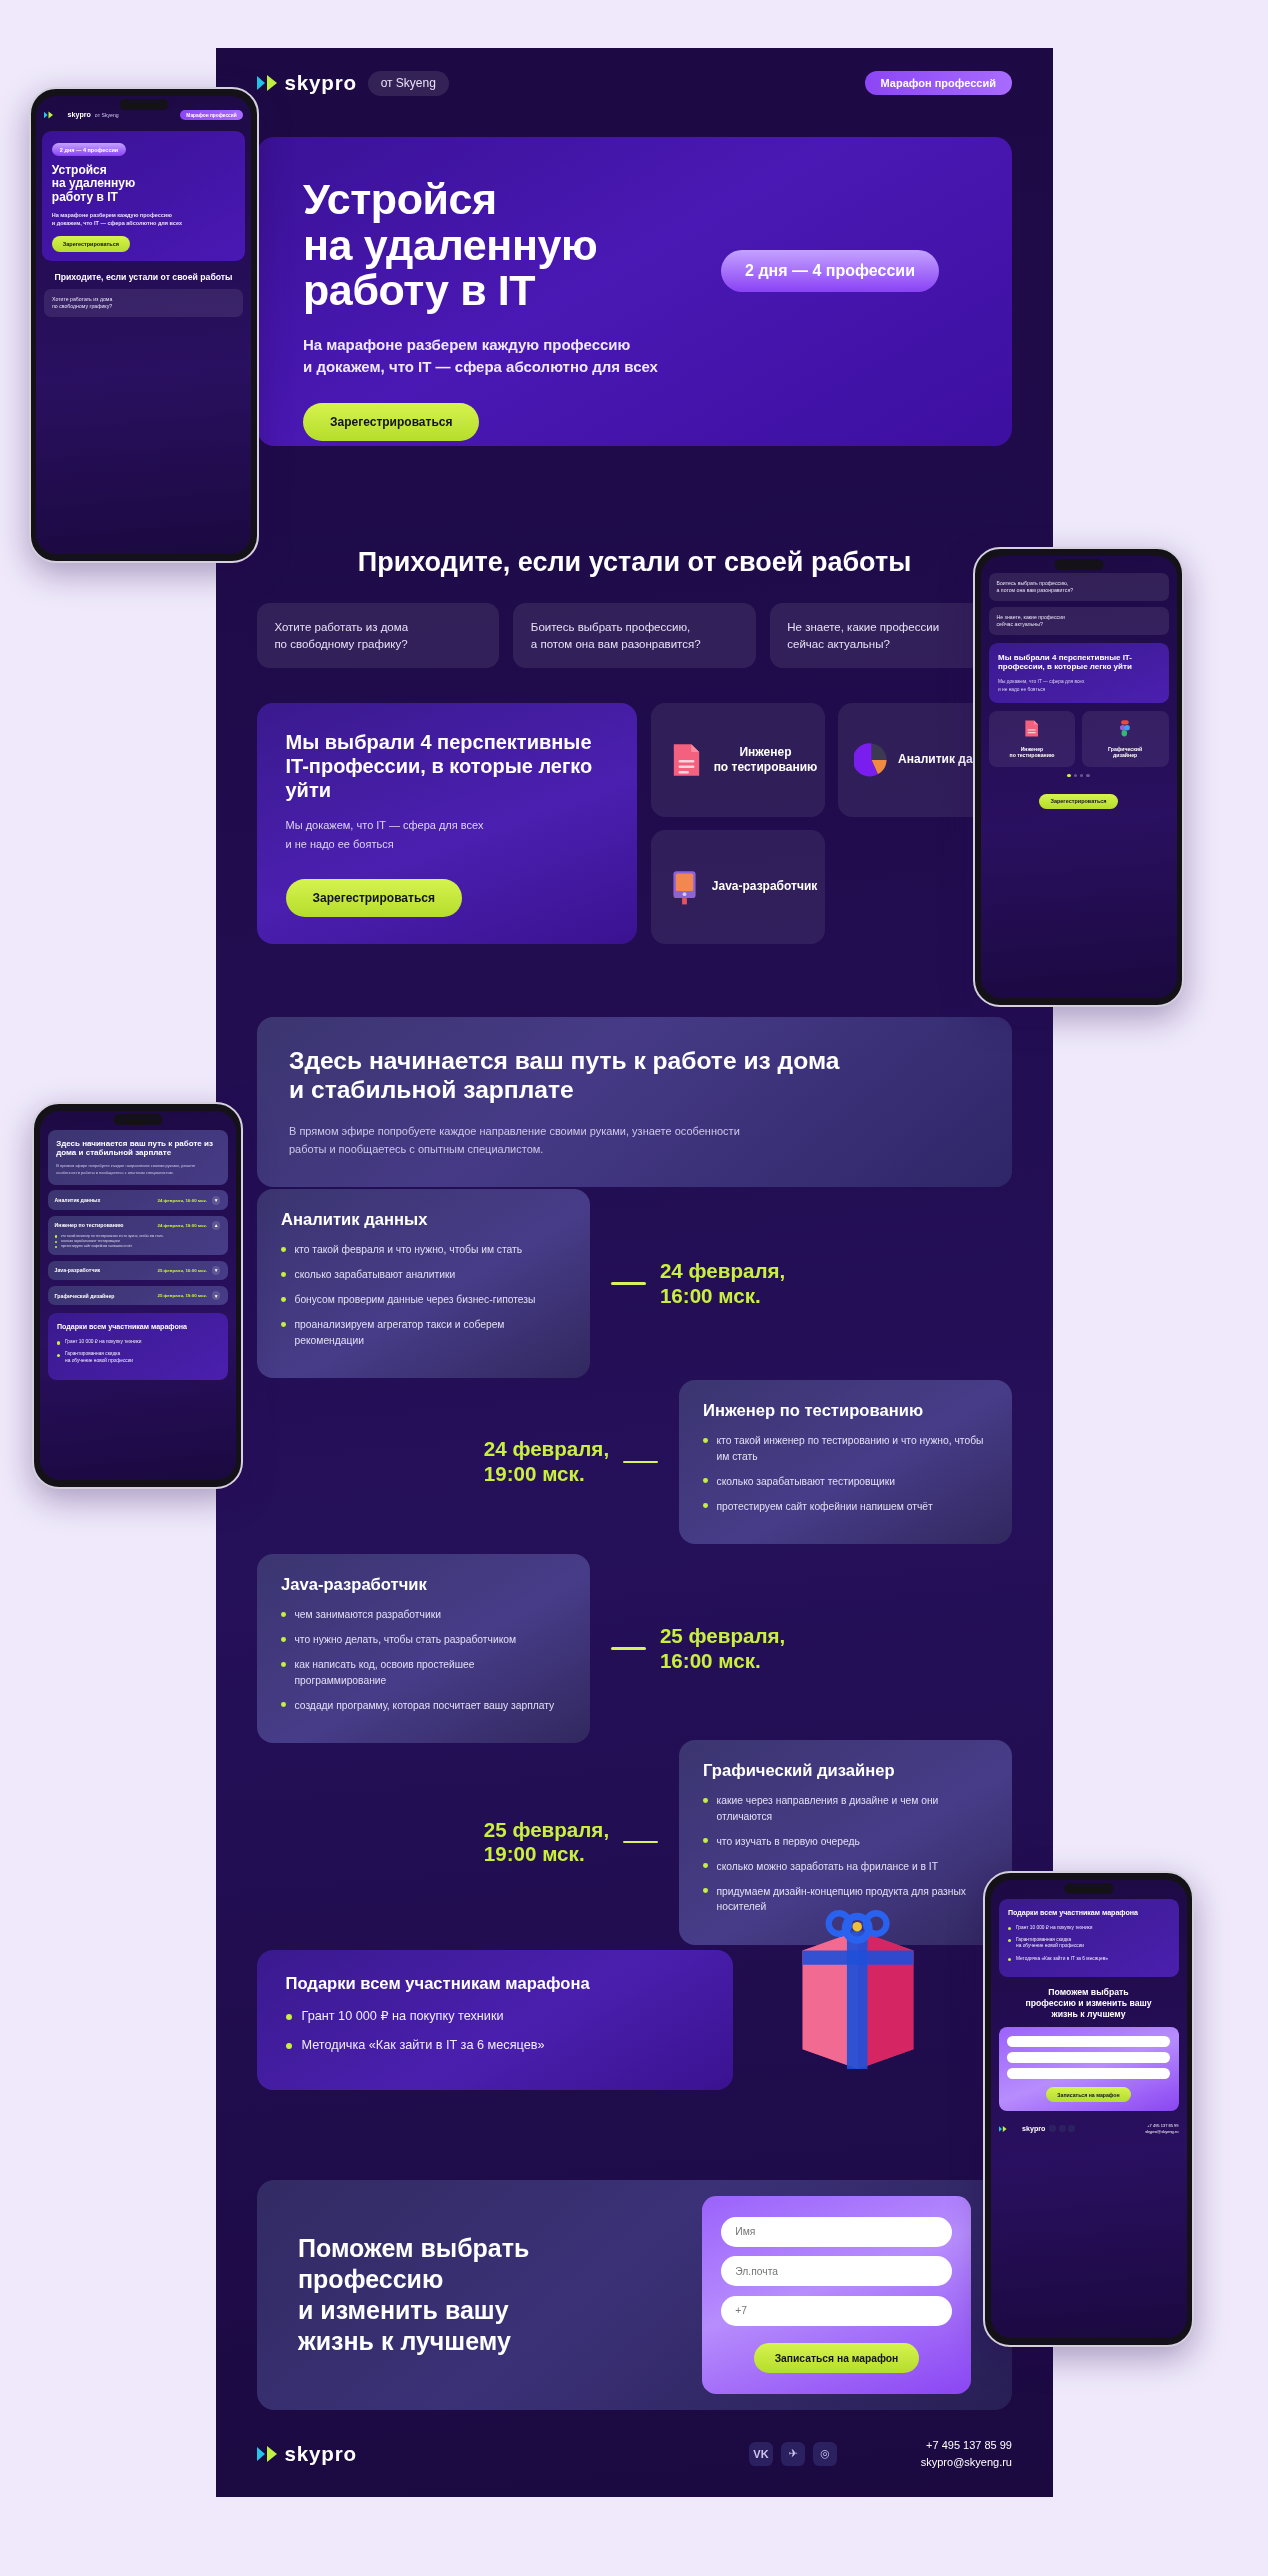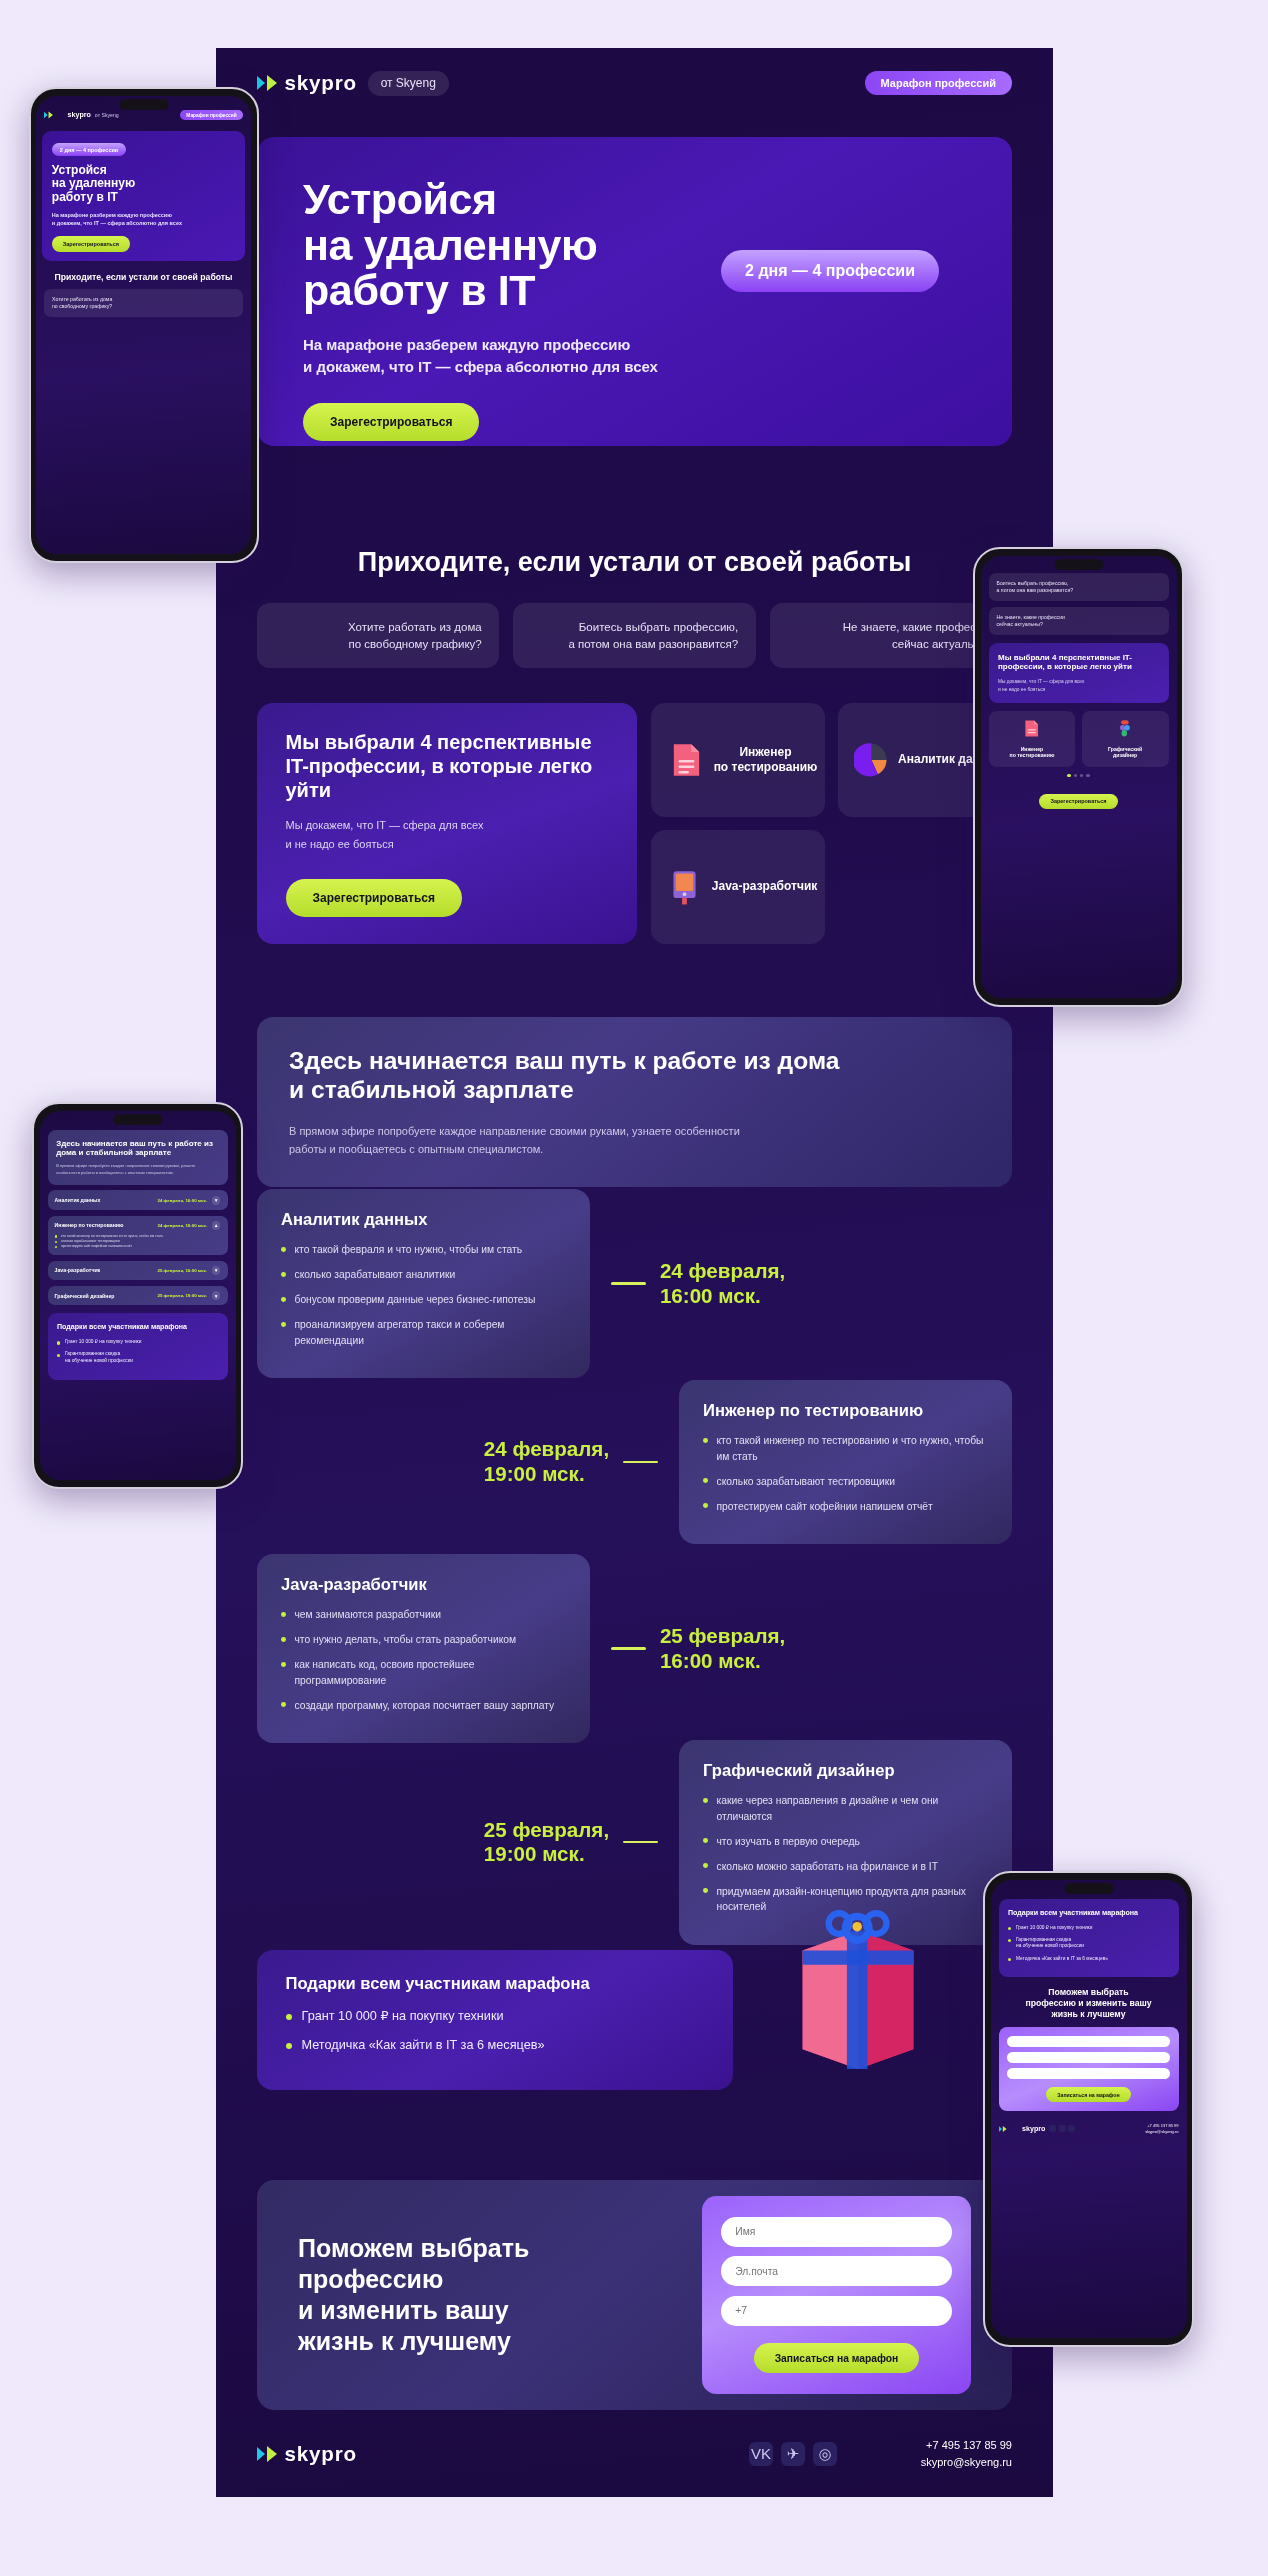--- a/index.html
+++ b/index.html
@@ -66,21 +66,21 @@
     padding: 12px 24px; border-radius: 24px;
     background: linear-gradient(180deg,#c4a2ff,#8a42f5);
     color:#fff; font-size: 16px; font-weight: 600; white-space: nowrap;
   }
 
   
   .sec-title {
     color:#fff; font-size: 27px; font-weight: 700; text-align:center;
   }
 
-  .pain-row { position:absolute; left: 41px; top: 555px; width: 755px; display:flex; gap: 14.3px; text-align: right; }
+  .pain-row { position:absolute; left: 41px; top: 555px; width: 755px; display:flex; gap: 14.3px; }
   .pain-chip {
     flex:1; background: rgba(255,255,255,0.085); border-radius: 12.7px;
     padding: 16px 17.4px; color:#e6e1f5; font-size: 11.5px; line-height: 1.45;
   }
 
   
   .prof-wrap { position:absolute; left:41px; top: 655px; width: 755px; display:flex; gap:14.3px; }
   .prof-left {
     width: 380px; border-radius: 16px; padding: 27px 28.5px;
     background: linear-gradient(160deg,#3a1a8e 0%, #4b1fb0 55%, #3a1290 100%);
@@ -166,21 +166,21 @@
 
   
   .footer {
     position:absolute; left:0; bottom:0; width:100%; height: 87px;
     display:flex; align-items:center; padding: 0 41px; gap: 16px;
   }
   .soc { display:flex; gap:8px; margin-left:auto; }
   .soc-ic {
     width:24px; height:24px; border-radius:6.3px; background:#2b2160;
     display:flex; align-items:center; justify-content:center;
-    color:#cfc6ee; font-size:15px; font-weight:400;
+    color:#cfc6ee; font-size:11px; font-weight:700;
   }
   .contacts { color:#fff; font-size:11px; line-height:1.5; text-align:right; width: 159px; }
 
   
   .phone {
     position:absolute; border-radius: 27px; background:#141218;
     border: 2.4px solid #d4d0dc; padding: 7.1px 5.5px;
     box-shadow: 0 11px 32px rgba(40,10,80,.35);
   }
   .phone .screen {

